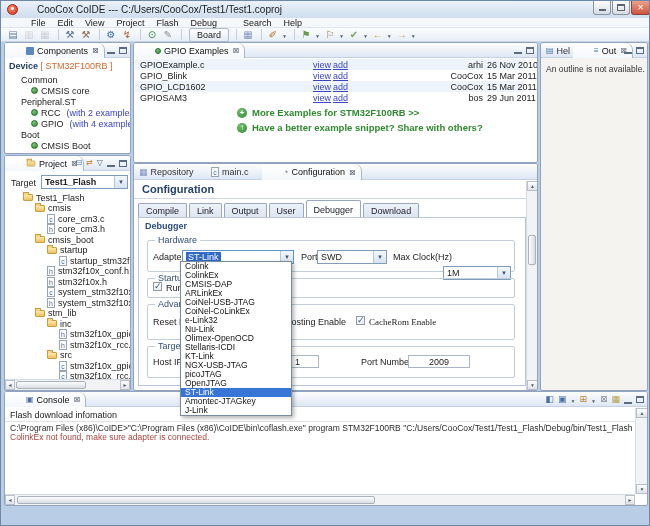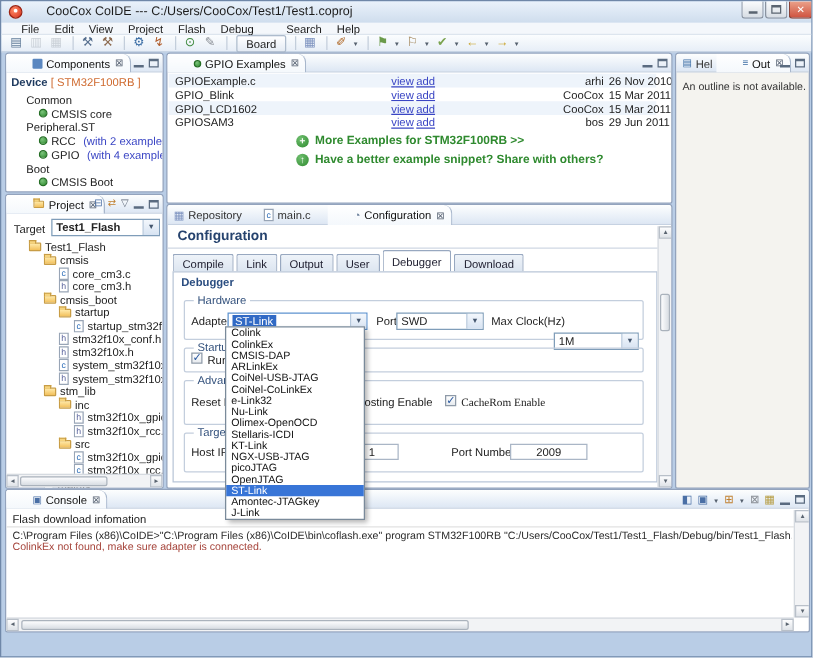--- a/index.html
+++ b/index.html
@@ -11,21 +11,21 @@
   
   #titlebar{left:0;top:0;width:650px;height:17px;background:linear-gradient(#eaf2fb,#cfdded);}
   #title-text{left:36px;top:3px;font-size:10px;color:#1c1c1c;white-space:nowrap;}
   #logo{left:6px;top:3px;width:11px;height:11px;border-radius:50%;background:radial-gradient(circle at 35% 35%,#ff8a66,#d6301d);border:1px solid #9c2413;}
   #logo::after{content:"";position:absolute;left:3px;top:2px;width:3px;height:3px;border-radius:50%;background:#fff;}
   .wbtn{top:0;height:14px;border:1px solid #8a93a0;border-top:none;border-radius:0 0 3px 3px;
         background:linear-gradient(#fbfcfd,#d7dde4);display:flex;align-items:center;justify-content:center;}
   #wb-close{background:linear-gradient(#eba28a,#cf5340);border-color:#8a4438;color:#fff;font-size:8px;font-weight:bold;}
   .wb-min-bar{width:7px;height:2px;background:#5a6470;margin-top:5px;}
   .wb-max-box{width:8px;height:7px;border:1px solid #5a6470;border-top:2px solid #5a6470;}
-  #menubar{left:0;top:17px;width:650px;height:10px;background:#f4f7fb;border-bottom:1px solid #dde5ee;display:flex;align-items:center;padding-left:10px;}
+  #menubar{left:0;top:17px;width:650px;height:10px;background:#f4f7fb;border-bottom:1px solid #dde5ee;display:flex;align-items:center;padding-left:24px;}
   .menu-item{padding:0 6px;font-size:9px;color:#1a1a1a;white-space:nowrap;}
   .menu-gap{margin-left:14px;}
   #toolbar{left:0;top:27px;width:650px;height:14px;background:linear-gradient(#fbfdfe,#e7eef7);border-bottom:1px solid #c9d5e3;display:flex;align-items:center;padding-left:5px;}
   .ticon{width:14px;height:12px;display:flex;align-items:center;justify-content:center;font-size:10px;margin-right:2px;}
   .ticon.dim{opacity:.45;}
   .tsep{width:1px;height:11px;background:#c3cedb;margin:0 4px;}
   .tarr{font-size:5px;color:#55606e;margin:3px 3px 0 0;}
   #board-btn{font-size:9px;padding:1px 7px;margin:0 3px;background:linear-gradient(#fff,#e4ebf4);border:1px solid #aebccd;border-radius:2px;}
   
   .view{position:absolute;background:#fff;border:1px solid #93a3bd;border-radius:3px 3px 2px 2px;overflow:hidden;}

